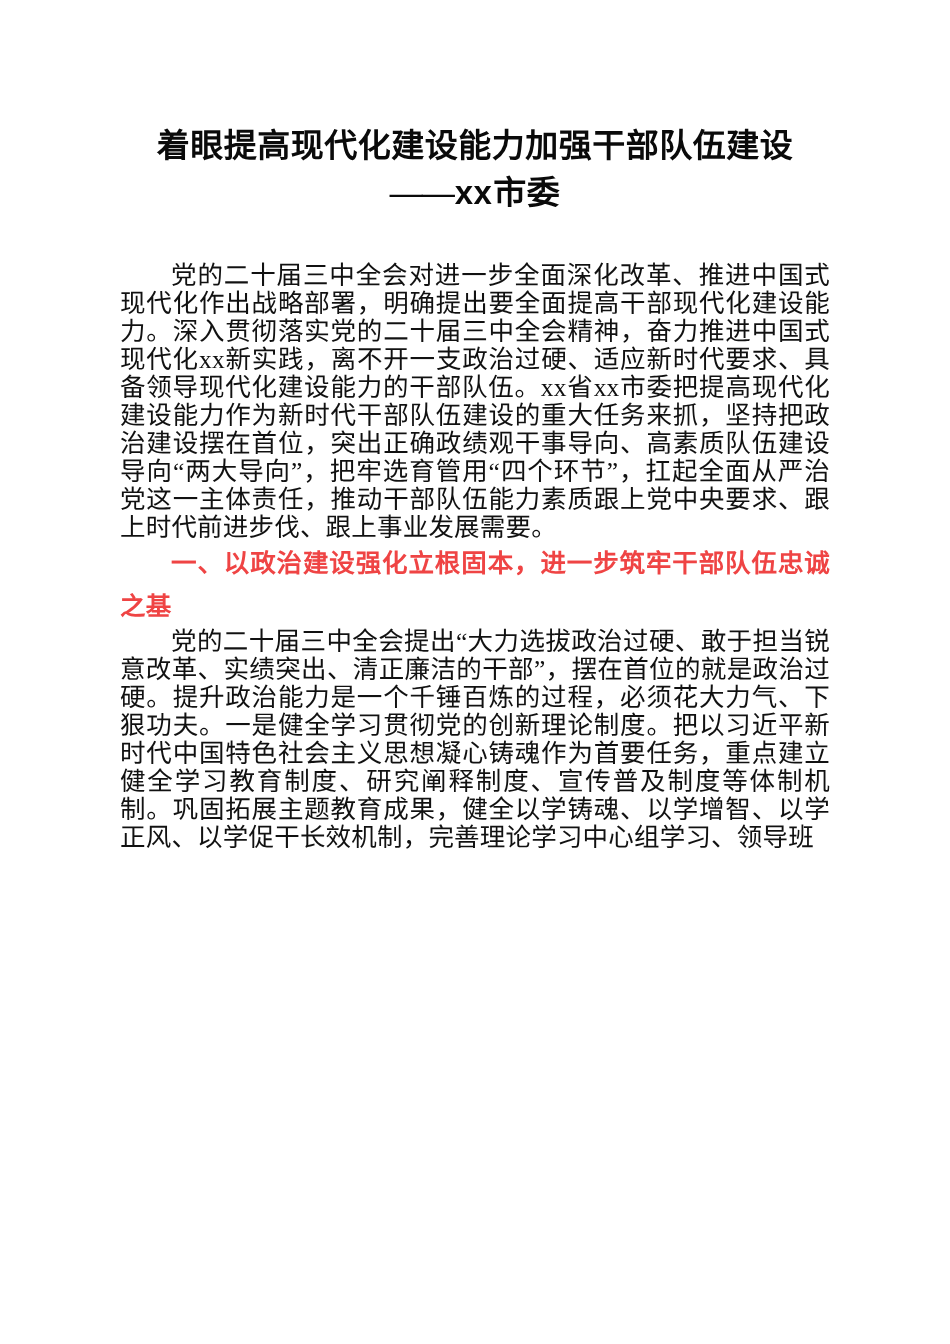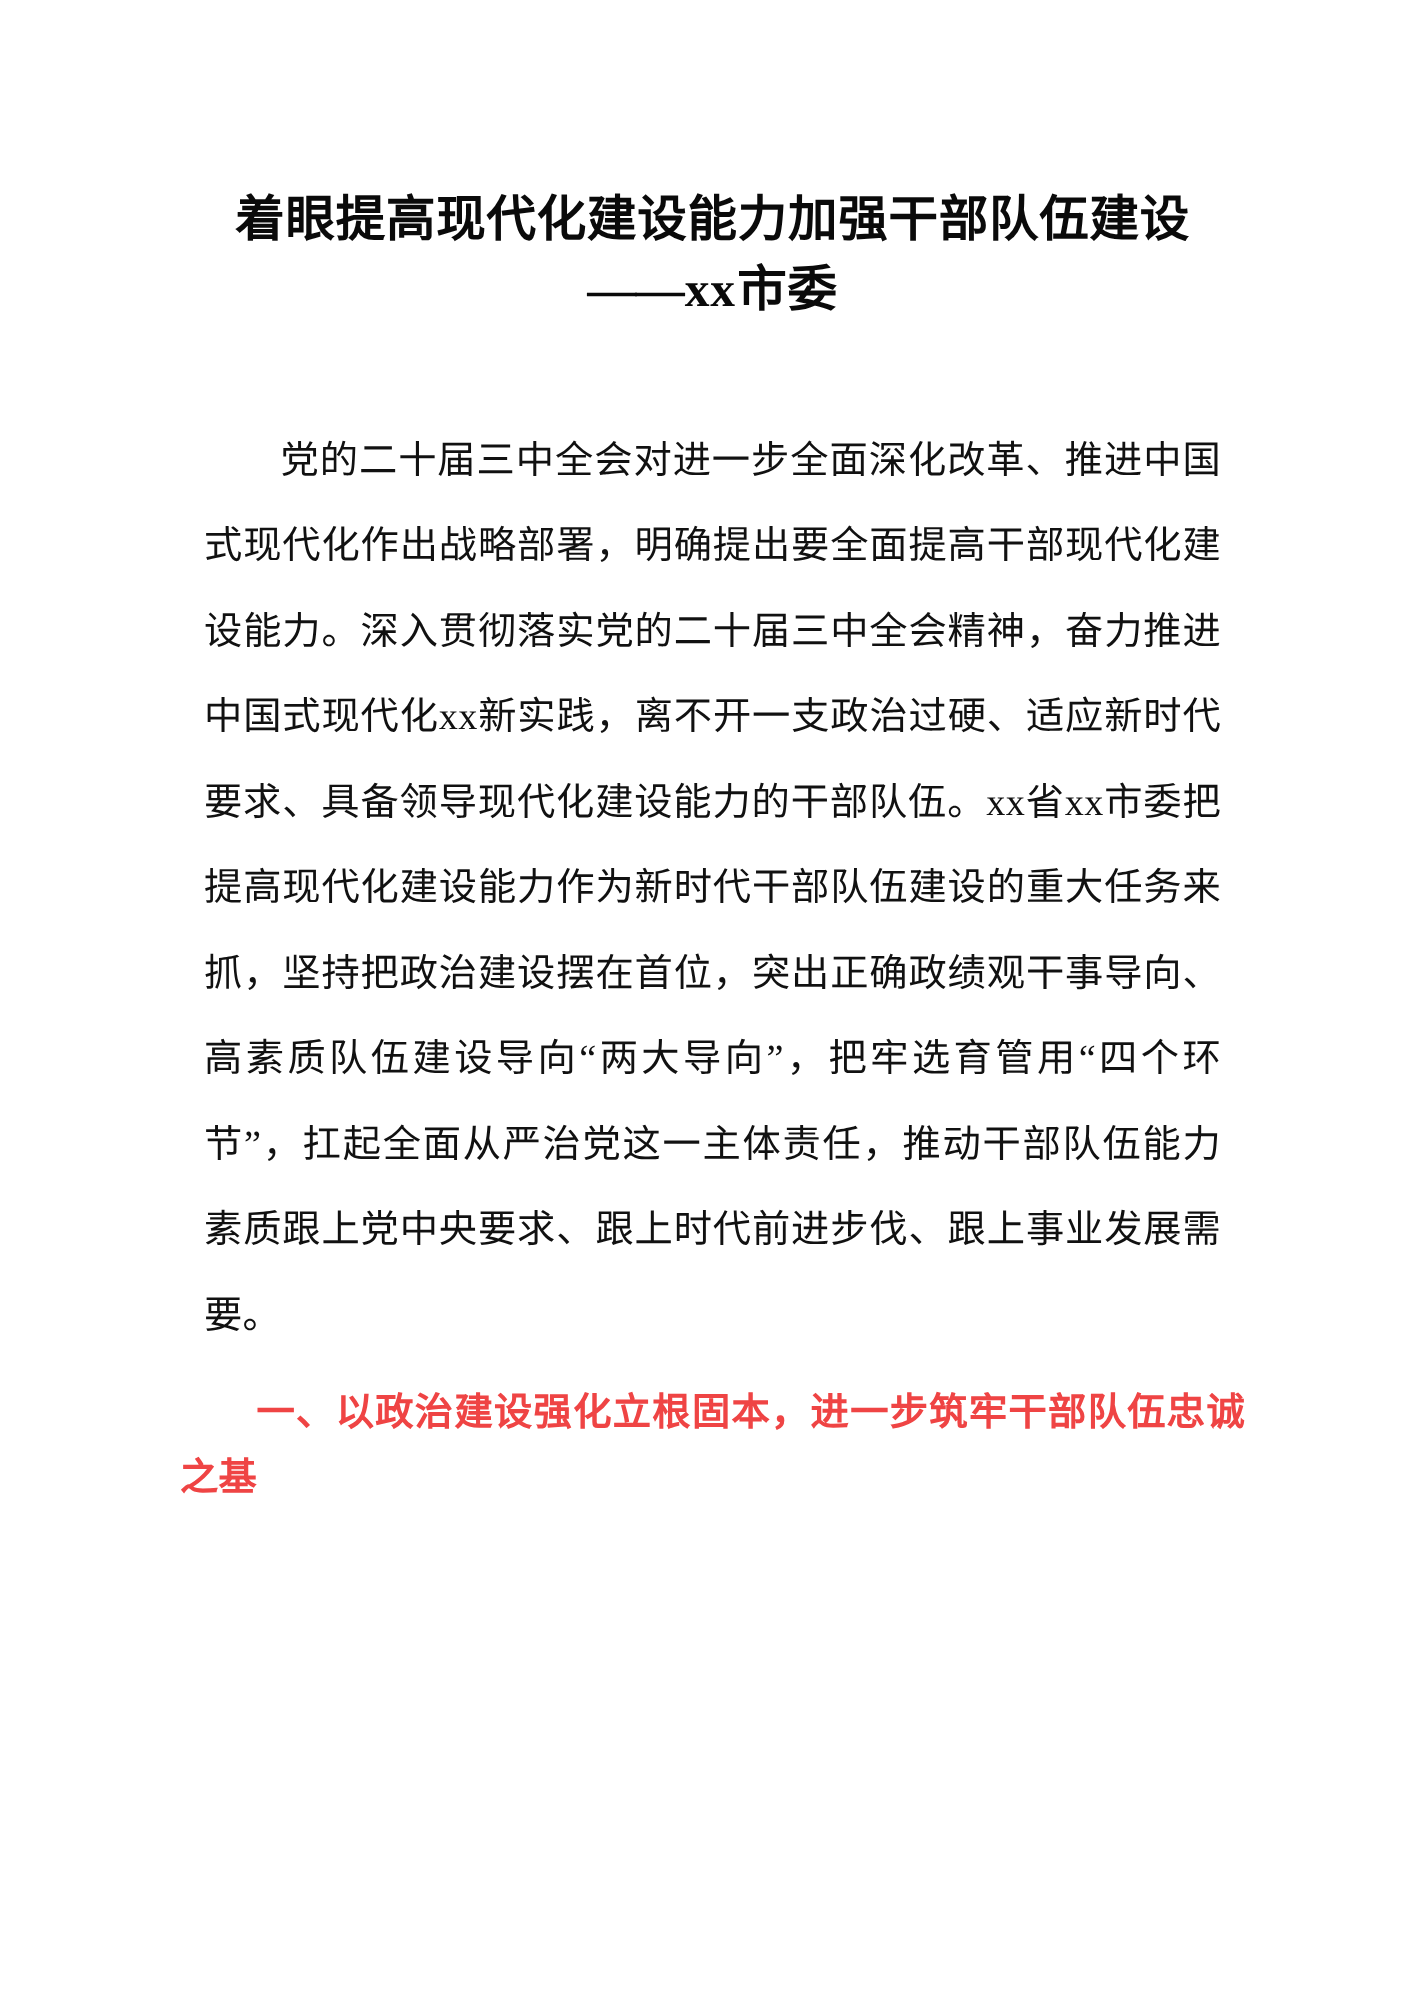--- a/index.html
+++ b/index.html
@@ -56,39 +56,39 @@
     display: block;
     white-space: nowrap;
   }
 
   .title-dash {
     font-family: "Liberation Serif", "DejaVu Serif", serif;
     letter-spacing: -1px;
   }
 
   .latin {
-    font-family: Liberation Serif, serif;
+    font-family: Liberation Sans, sans-serif;
     font-weight: bold;
     padding: 0 1px;
   }
 
   
   .body-area {
     position: absolute;
     left: 120px;
     top: 262px;
     width: 710px;
   }
 
   p.para {
-    margin: 16px;
+    margin: 0;
     padding: 0;
     font-family: "Liberation Serif", "DejaVu Serif", serif;
     font-size: 25.5px;
-    line-height: 57px;
+    line-height: 28px;
     text-align: justify;
     text-justify: inter-character;
     text-indent: 51px;
     color: #111111;
     font-weight: 400;
     word-break: break-all;
     letter-spacing: 0.2px;
   }
 
   h2.section-heading {
@@ -117,16 +117,17 @@
       <span class="title-dash">——</span><span class="latin">xx</span><span>市委</span>
     </span>
   </h1>
 
   <div class="body-area">
 
     <p class="para">党的二十届三中全会对进一步全面深化改革、推进中国式现代化作出战略部署，明确提出要全面提高干部现代化建设能力。深入贯彻落实党的二十届三中全会精神，奋力推进中国式现代化xx新实践，离不开一支政治过硬、适应新时代要求、具备领导现代化建设能力的干部队伍。xx省xx市委把提高现代化建设能力作为新时代干部队伍建设的重大任务来抓，坚持把政治建设摆在首位，突出正确政绩观干事导向、高素质队伍建设导向“两大导向”，把牢选育管用“四个环节”，扛起全面从严治党这一主体责任，推动干部队伍能力素质跟上党中央要求、跟上时代前进步伐、跟上事业发展需要。</p>
 
     <h2 class="section-heading">一、以政治建设强化立根固本，进一步筑牢干部队伍忠诚之基</h2>
 
+    <p class="para">党的二十届三中全会提出“大力选拔政治过硬、敢于担当锐意改革、实绩突出、清正廉洁的干部”，摆在首位的就是政治过硬。提升政治能力是一个千锤百炼的过程，必须花大力气、下狠功夫。一是健全学习贯彻党的创新理论制度。把以习近平新时代中国特色社会主义思想凝心铸魂作为首要任务，重点建立健全学习教育制度、研究阐释制度、宣传普及制度等体制机制。巩固拓展主题教育成果，健全以学铸魂、以学增智、以学正风、以学促干长效机制，完善理论学习中心组学习、领导班</p>
 
   </div>
 
 </div>
 
 </body></html>

